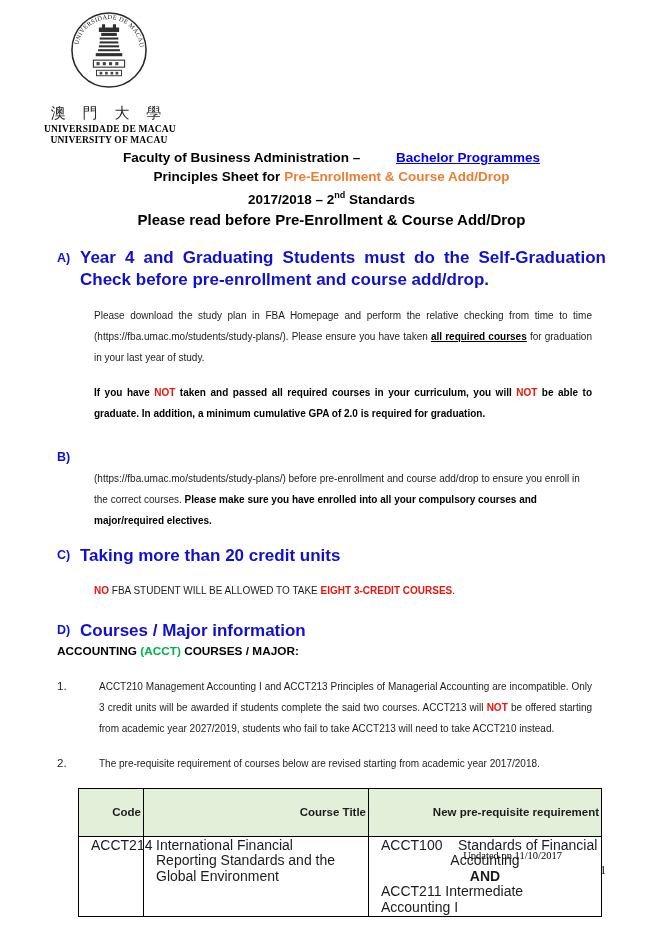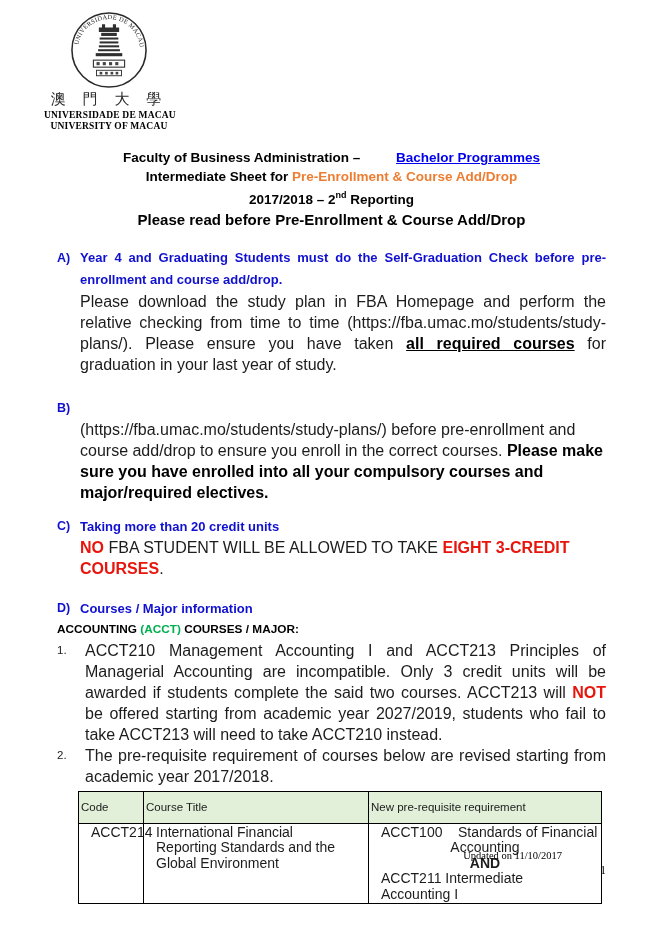--- a/index.html
+++ b/index.html
@@ -4,55 +4,55 @@
 <style>
   html,body { margin:0; padding:0; background:#888; }
   .page {
     position:relative; width:662px; height:936px; margin:0 auto;
     background:#ffffff; overflow:hidden;
     font-family:"Liberation Sans","DejaVu Sans",sans-serif; color:#1c1c1c;
   }
   
   .logo { position:absolute; top:11px; left:44px; width:130px; text-align:center; }
   .seal { width:78px; height:78px; display:block; margin:0 auto; }
-  .cn   { font-size:15px; letter-spacing:6px; margin-top:1px; white-space:nowrap;
+  .cn   { font-size:15px; letter-spacing:6px; margin-top:15px; white-space:nowrap;
           font-family:"DejaVu Sans",sans-serif; color:#2a2a2a; }
   .pt,.en { font-family:"Liberation Serif",serif; font-weight:bold; font-size:9.5px;
           letter-spacing:0.2px; margin-top:1px; white-space:nowrap; color:#000; }
   
   .content { position:absolute; left:57px; top:148px; width:549px; }
   .t-line { text-align:center; font-weight:bold; font-size:13.5px; line-height:19px; color:#000; }
   .t-line sup { font-size:9px; }
   .link   { color:#0000EE; text-decoration:underline; cursor:pointer;margin-left:32px; }
   .orange { color:#ED7D31; }
   .notice { text-align:center; font-weight:bold; font-size:15px; line-height:21px; color:#000; }
   
   .sec { position:relative; padding-left:23px; }
   .sec-label { position:absolute; left:0; top:0; font-weight:bold; color:#1010D0; font-size:12.5px; line-height:22px; }
-  .sec-head  { font-weight:bold; color:#1010D0; font-size:13px; line-height:22px; }
+  .sec-head  { font-weight:bold; color:#1010D0; font-size:17px; line-height:22px; }
   .just { text-align:justify; }
-  p { margin:0; font-size:16px; line-height:21px; color:#1c1c1c; }
+  p { margin:14px; font-size:10px; line-height:21px; color:#1c1c1c; }
   .boldtxt { font-weight:bold; color:#000; }
   .red { color:#E8150D; font-weight:bold; }
   .u-bold { font-weight:bold; text-decoration:underline; color:#000; }
   .sec-a { margin-top:17px; }
   .sec-b { margin-top:23px; }
   .sec-b .sec-head, .sec-c .sec-head, .sec-d .sec-head { line-height:21px; }
   .sec-b .sec-label, .sec-c .sec-label, .sec-d .sec-label { line-height:21px; }
   .sec-c { margin-top:13px; }
   .sec-d { margin-top:19px; }
   .sub-head { font-weight:bold; font-size:11.8px; line-height:21px; color:#000; }
   .green { color:#00B050; }
   .list-item { position:relative; padding-left:28px; }
   .item-num { position:absolute; left:0; top:0; font-size:11.5px; line-height:21px; }
   
   table.course-table { border-collapse:collapse; table-layout:fixed; width:523px; margin:4px 0 0 21px; }
   .course-table th {
-    border:1px solid #000; background:#E2F0D9; font-weight:normal; text-align:left;
-    font-size:11.5px; line-height:15px; padding:8px 2px;
+    border:1px solid #000; background:#E2F0D9; font-weight:bold; text-align:right;
+    font-size:11.5px; line-height:15px; padding:16px 2px;
   }
   .course-table td {
     border:1px solid #000; vertical-align:top; font-size:14px; line-height:15.5px;
     padding:1px 12px; height:62px;
   }
   .c-code { width:65px; } .c-title { width:225px; } .c-prereq { width:233px; }
   .pre { white-space:pre; }
   .center { text-align:center; }
   .bold { font-weight:bold; }
   
@@ -94,29 +94,30 @@
     </svg>
     <div class="cn">澳 門 大 學</div>
     <div class="pt">UNIVERSIDADE DE MACAU</div>
     <div class="en">UNIVERSITY OF MACAU</div>
   </header>
 
   <div class="content">
 
     <section>
       <div class="t-line"><span>Faculty of Business Administration – </span><a class="link">Bachelor Programmes</a></div>
-      <div class="t-line"><span>Intermediate Sheet for </span><span class="orange">Pre-Enrollment &amp; Course Add/Drop</span></div>
-      <div class="t-line"><span>2017/2018 – 2</span><sup>nd</sup><span> Reporting</span></div>
+      <div class="t-line"><span>Principles Sheet for </span><span class="orange">Pre-Enrollment &amp; Course Add/Drop</span></div>
+      <div class="t-line"><span>2017/2018 – 2</span><sup>nd</sup><span> Standards</span></div>
       <div class="notice">Please read before Pre-Enrollment &amp; Course Add/Drop</div>
     </section>
 
     <section class="sec sec-a">
       <span class="sec-label">A)</span>
       <div class="sec-head just">Year 4 and Graduating Students must do the Self-Graduation Check before pre-enrollment and course add/drop.</div>
       <p class="just"><span>Please download the study plan in FBA Homepage and perform the relative checking from time to time (https://fba.umac.mo/students/study-plans/). Please ensure you have taken </span><span class="u-bold">all required courses</span><span> for graduation in your last year of study.</span></p>
+      <p class="just"><span class="boldtxt">If you have </span><span class="red">NOT</span><span class="boldtxt"> taken and passed all required courses in your curriculum, you will </span><span class="red">NOT</span><span class="boldtxt"> be able to graduate. In addition, a minimum cumulative GPA of 2.0 is required for graduation.</span></p>
     </section>
 
     <section class="sec sec-b">
       <span class="sec-label">B)</span>
       <p><br><span>(https://fba.umac.mo/students/study-plans/) before pre-enrollment and course add/drop to ensure you enroll in the correct courses. </span><span class="boldtxt">Please make sure you have enrolled into all your compulsory courses and major/required electives.</span></p>
     </section>
 
     <section class="sec sec-c">
       <span class="sec-label">C)</span>
       <div class="sec-head">Taking more than 20 credit units</div>

